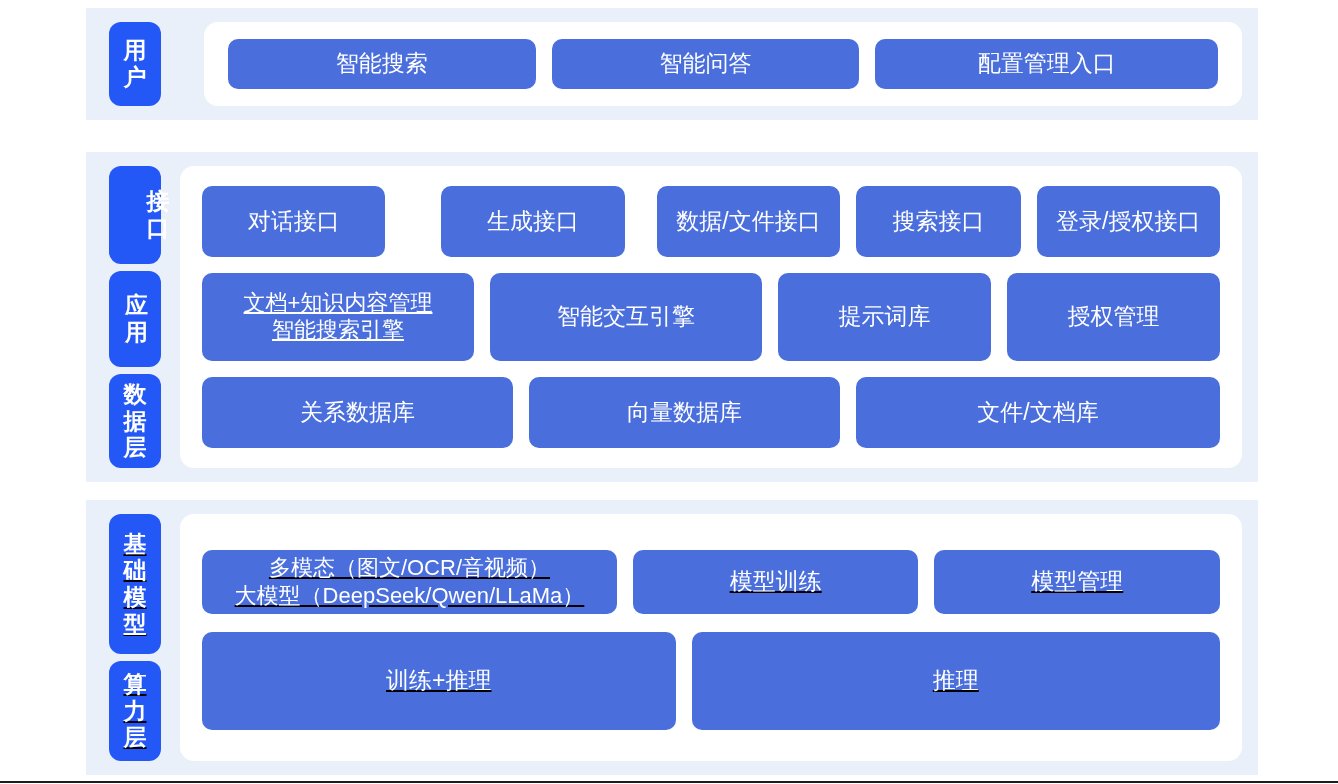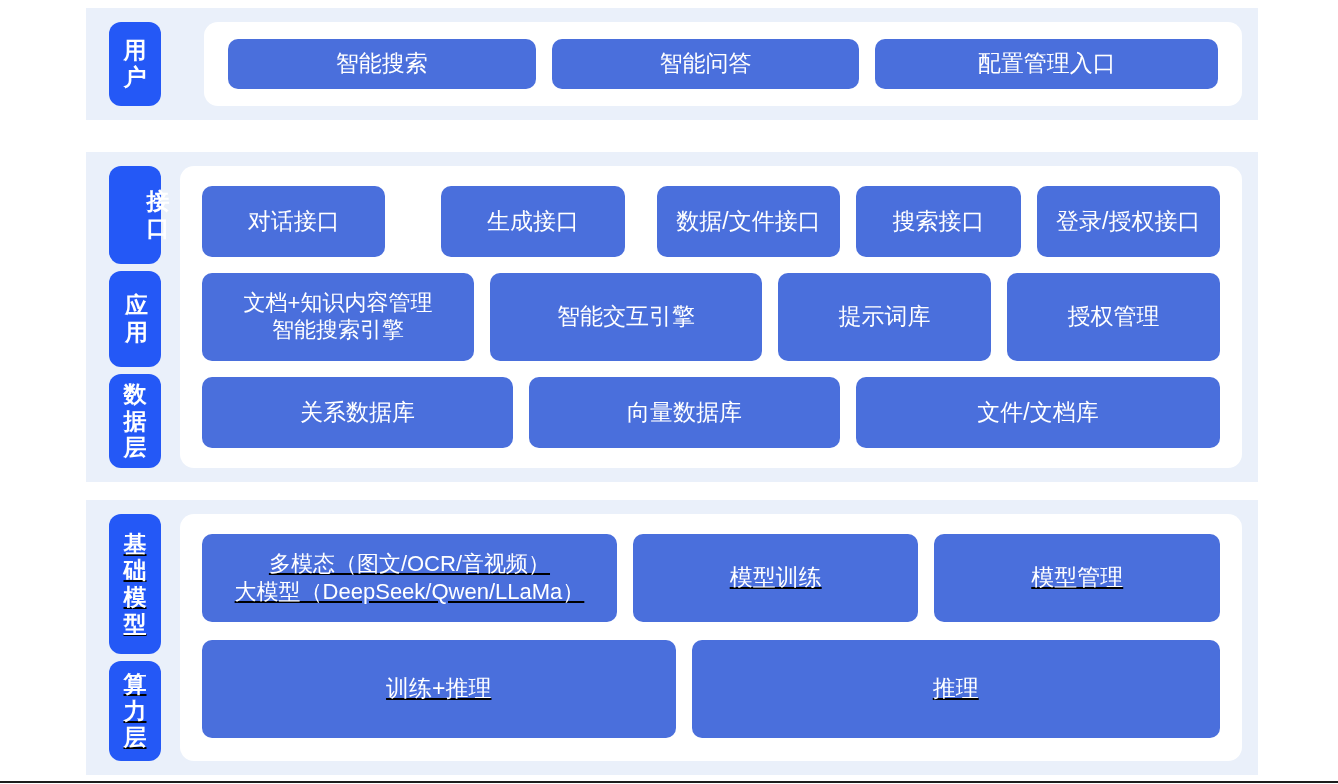--- a/index.html
+++ b/index.html
@@ -95,21 +95,21 @@
   
   .row {
     display: flex;
     gap: 16px;
     width: 100%;
   }
   .band-top .row    { height: 72px; }
   .row-api          { height: 72px; }
   .row-app          { height: 88px; }
   .row-data         { height: 72px; }
-  .row-model        { height: 88px; }
+  .row-model        { height: 64px; margin-top: 16px; }
   .row-compute      { height: 98px; gap: 16px; }
 
   .box {
     background: #4a6fdc;
     border-radius: 10px;
     color: #ffffff;
     display: flex;
     align-items: center;
     justify-content: center;
     text-align: center;
@@ -126,21 +126,21 @@
   .w-top-1 { flex: 1 1 0; }
   .w-top-2 { flex: 1 1 0; }
   .w-top-3 { flex: 1.12 1 0; }
 
   .w-api-1 { flex: 1.06 1 0; }
   .w-api-2 { flex: 1.06 1 0; margin-left: 40px; }
   .w-api-3 { flex: 1.06 1 0; margin-left: 16px; }
   .w-api-4 { flex: 0.94 1 0; }
   .w-api-5 { flex: 1.06 1 0; }
 
-  .w-app-1 { flex: 1.30 1 0; }
+  .w-app-1 { flex: 1.30 1 0; text-decoration: underline; }
   .w-app-2 { flex: 1.30 1 0; }
   .w-app-3 { flex: 1.00 1 0; }
   .w-app-4 { flex: 1.00 1 0; }
 
   .w-data-1 { flex: 1 1 0; }
   .w-data-2 { flex: 1 1 0; }
   .w-data-3 { flex: 1.18 1 0; }
 
   .w-model-1 { flex: 1.48 1 0; }
   .w-model-2 { flex: 1.00 1 0; text-align: center; }

